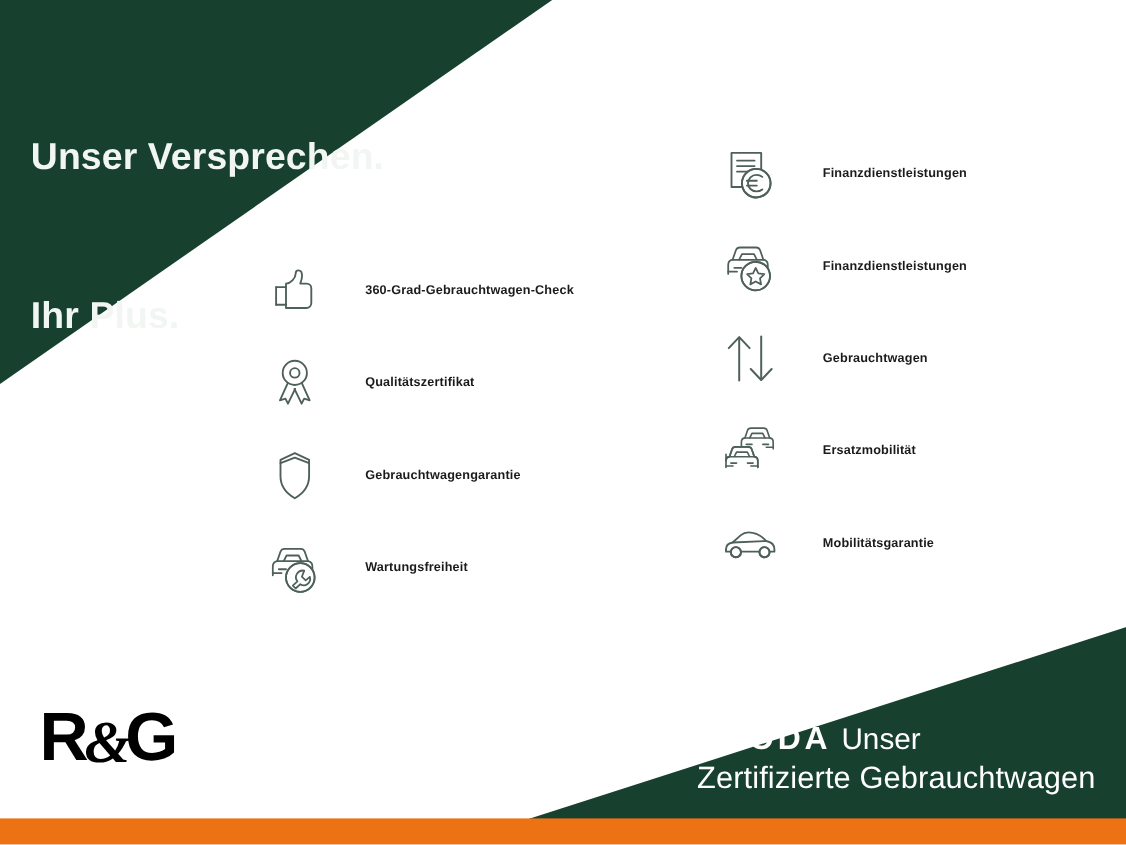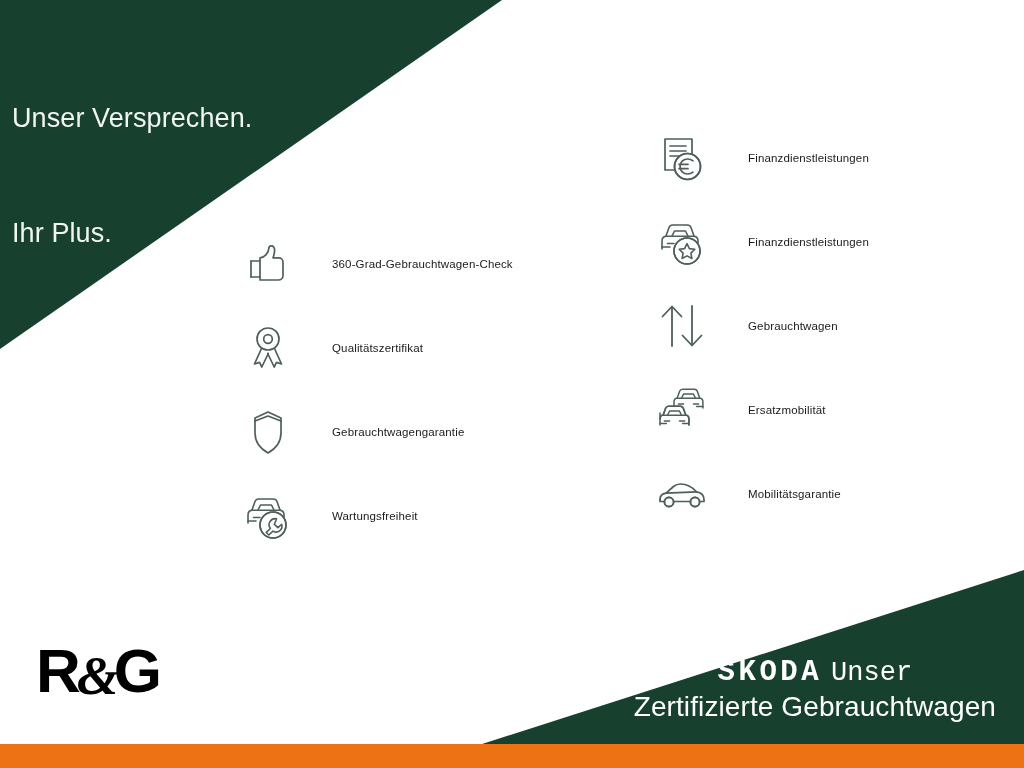--- a/index.html
+++ b/index.html
@@ -21,26 +21,26 @@
     position: absolute;
     inset: 0;
     width: 1024px;
     height: 768px;
     pointer-events: none;
   }
 
   
   .headline {
     position: absolute;
-    left: 12px;
+    left: 28px;
     top: 22px;
     color: #f2f6f3;
-    font-size: 27px;
+    font-size: 34px;
     line-height: 1.42;
-    font-weight: 400;
+    font-weight: 700;
     letter-spacing: 0.1px;
     white-space: pre;
   }
   .headline .l1 { display: block; }
   .headline .l2 { display: block; }
 
   
   .col {
     position: absolute;
   }
@@ -61,21 +61,21 @@
     justify-content: center;
     color: #4e6059;
   }
   .feature .ico svg {
     display: block;
     overflow: visible;
   }
   .feature .lbl {
     margin-left: 28px;
     font-size: 11.5px;
-    font-weight: normal;
+    font-weight: bold;
     color: #1b1b1b;
     letter-spacing: 0.15px;
     white-space: nowrap;
   }
   .col-right .feature .lbl { margin-left: 30px; }
 
   
   .dealer-logo {
     position: absolute;
     left: 36px;
@@ -102,23 +102,22 @@
   .brand {
     position: absolute;
     right: 28px;
     top: 658px;
     text-align: right;
     color: #ffffff;
   }
   .brand .row1 {
     display: flex;
     align-items: baseline;
-    justify-content: center;
+    justify-content: flex-start;
     gap: 9px;
-    font-family: Liberation Mono, monospace;
   }
   .brand .skoda {
     font-size: 29px;
     font-weight: bold;
     letter-spacing: 3.5px;
     line-height: 1;
   }
   .brand .plus {
     font-size: 27px;
     font-weight: 400;

